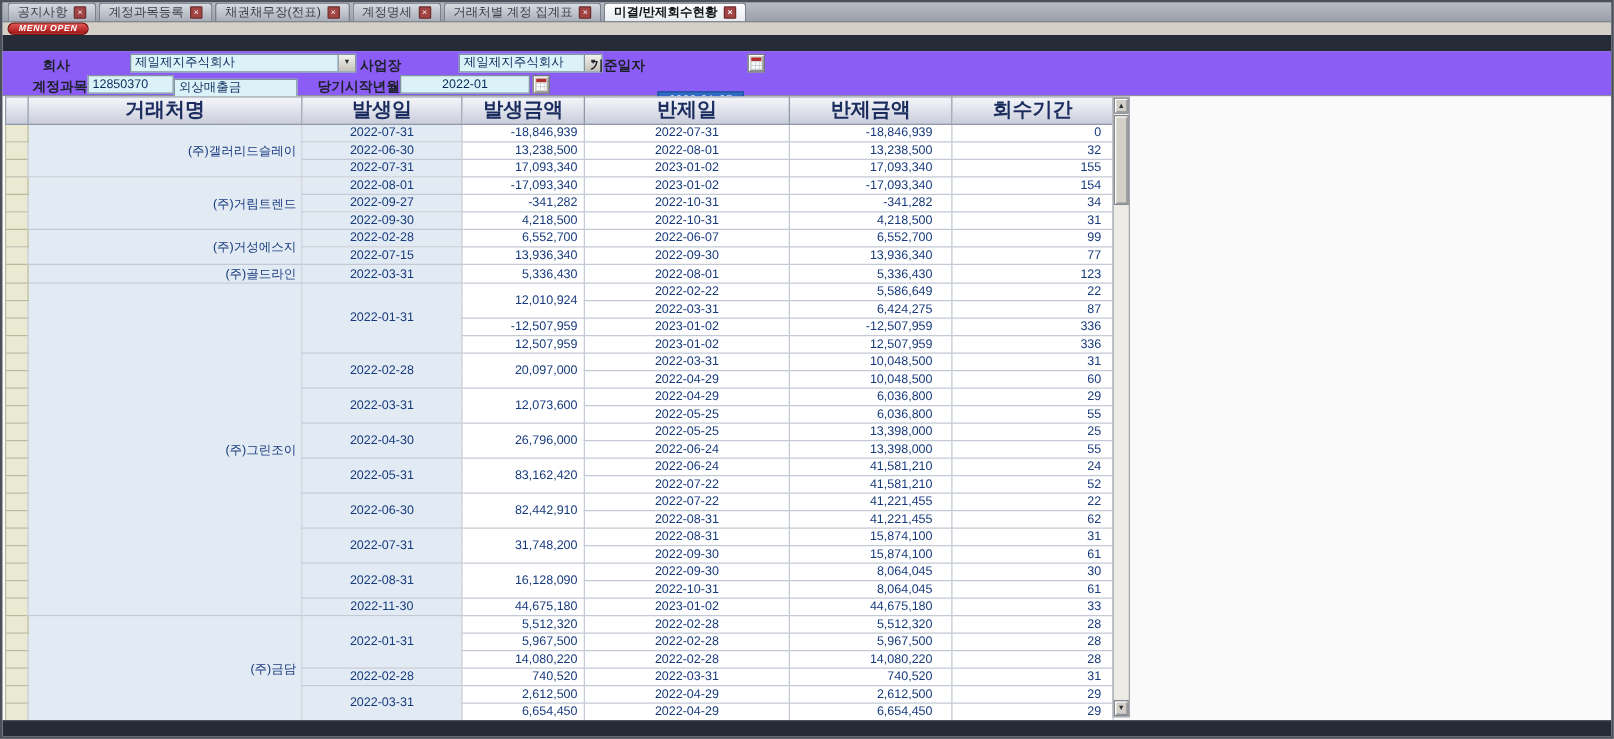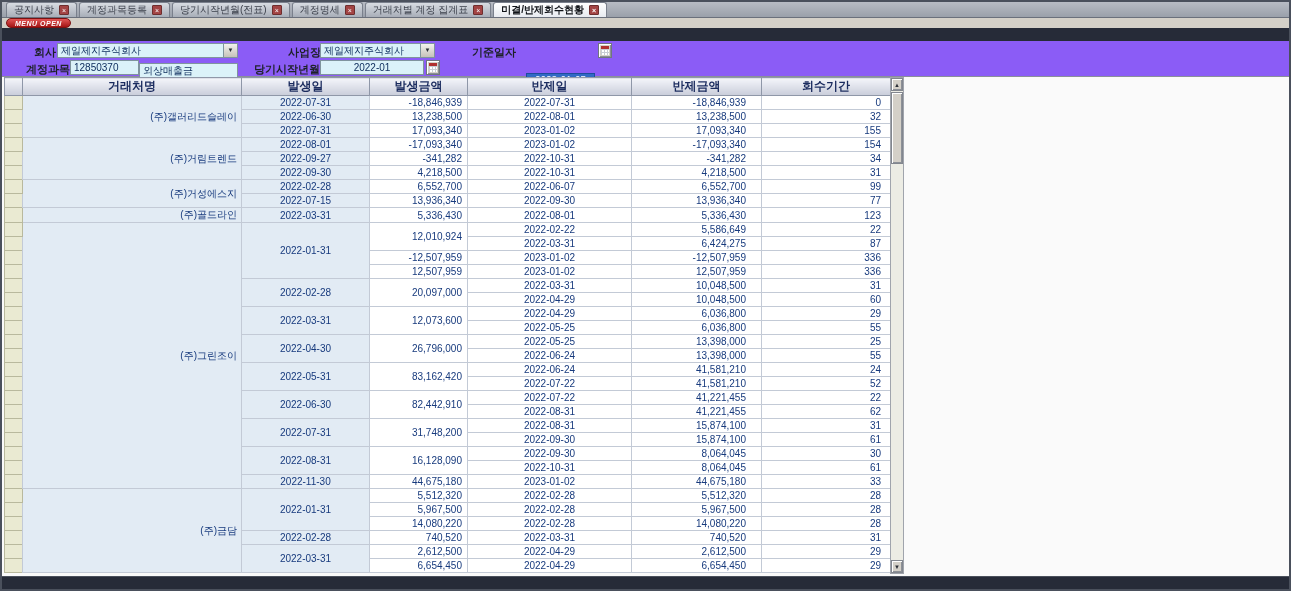--- a/index.html
+++ b/index.html
@@ -30,40 +30,40 @@
   .darkband { height:13px; background:#262b38; flex:0 0 auto; }
   .darkband.bottom { border-top:1px solid #4a505c; }
 
   
   .form-area { position:relative; height:36px; background:#8b5cf6; flex:0 0 auto;
                border-bottom:1px solid #8a8f9a; font-size:11px; }
   .flabel { position:absolute; font-weight:bold; color:#1d2128; white-space:nowrap; }
   .ffield { position:absolute; height:15px; background:#dbf2f9; border:1px solid #7f949e;
             font-size:10px; color:#0a2a5a; line-height:13px; white-space:nowrap; overflow:hidden; }
   .ffield .fval { flex:1; padding:0 3px; overflow:hidden; }
-  .dropdown { display:flex; }
+  .dropdown { display:flex;margin-left:47px; }
   .dd-btn { width:14px; flex:0 0 auto; background:linear-gradient(#f2f2ee,#c6c2ba);
             border-left:1px solid #7f949e; font-size:6px; color:#2a2e36; text-align:center; line-height:13px; cursor:default; }
   .ffield.selected { background:#316ac5; border-color:#1e4d9c; color:#fff; text-align:center; padding:0 2px;margin-top:30px; }
   .ffield.center { text-align:center; padding:0 2px; }
   .ffield.plain { padding:0 3px; }
   .cal-btn { position:absolute; width:14px; height:15px; background:#d4d0c8; border:1px solid #70767f;
              box-shadow:inset 1px 1px 0 #fff, inset -1px -1px 0 #8c9097; cursor:default; }
   .cal-top { position:absolute; top:2px; left:2px; right:2px; height:3px; background:#b03030; }
   .cal-body { position:absolute; top:5px; left:2px; right:2px; bottom:2px; background:#fff;
               background-image:linear-gradient(#c8ccd4 1px, transparent 1px),
                                linear-gradient(90deg,#c8ccd4 1px, transparent 1px);
               background-size:3px 3px; }
 
   
   .grid-area { position:relative; flex:1 1 auto; background:#fafafa; overflow:hidden; }
   table.grid { position:absolute; left:2px; top:0; border-collapse:collapse; table-layout:fixed;
                width:886px; font-size:10px; }
   .grid th { height:14px; background:linear-gradient(#f4f5fa,#c9cdda); border:1px solid #8f97a8;
-             color:#1a2b5e; font-weight:bold; font-size:12px; padding:0; white-space:nowrap; overflow:hidden; }
+             color:#1a2b5e; font-weight:bold; font-size:16px; padding:0; white-space:nowrap; overflow:hidden; }
   .grid td { height:14px; border:1px solid #c3cad6; color:#173a7d; padding:0 4px;
              white-space:nowrap; overflow:hidden; vertical-align:middle; }
   td.gutter { background:#eaead2; border:1px solid #b9b99d; padding:0; }
   td.name { background:#e2ebf4; text-align:right; }
   td.d1   { background:#e2ebf4; text-align:center; }
   td.a1   { background:#ffffff; text-align:right; padding-right:5px; }
   td.d2   { background:#ffffff; text-align:center; }
   td.a2   { background:#ffffff; text-align:right; padding-right:15px; }
   td.pr   { background:#ffffff; text-align:right; padding-right:9px; }
 
@@ -86,21 +86,21 @@
   <div class="tabbar">
       <div class="tab">
         <span>공지사항</span>
         <span class="tab-close">×</span>
       </div>
       <div class="tab">
         <span>계정과목등록</span>
         <span class="tab-close">×</span>
       </div>
       <div class="tab">
-        <span>당기시작년월(전표)</span>
+        <span>채권채무장(전표)</span>
         <span class="tab-close">×</span>
       </div>
       <div class="tab">
         <span>계정명세</span>
         <span class="tab-close">×</span>
       </div>
       <div class="tab">
         <span>거래처별 계정 집계표</span>
         <span class="tab-close">×</span>
       </div>

